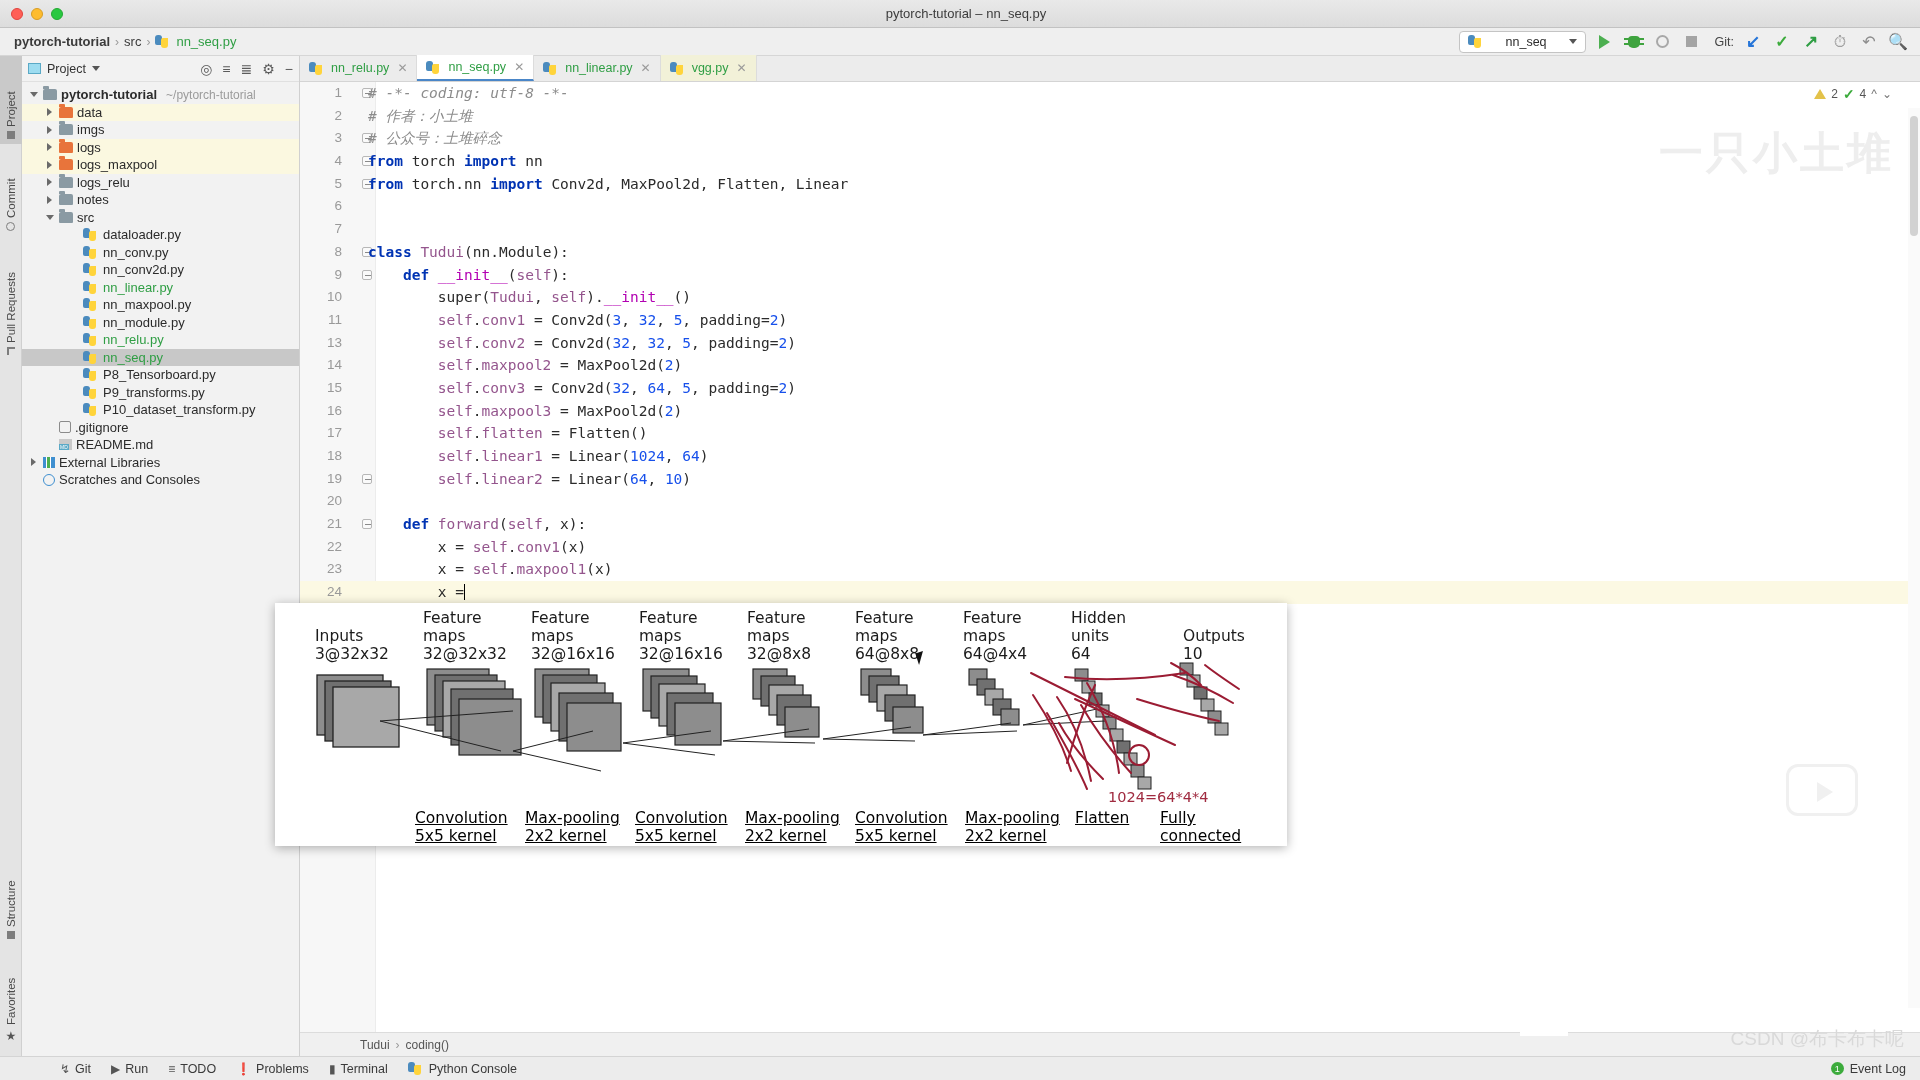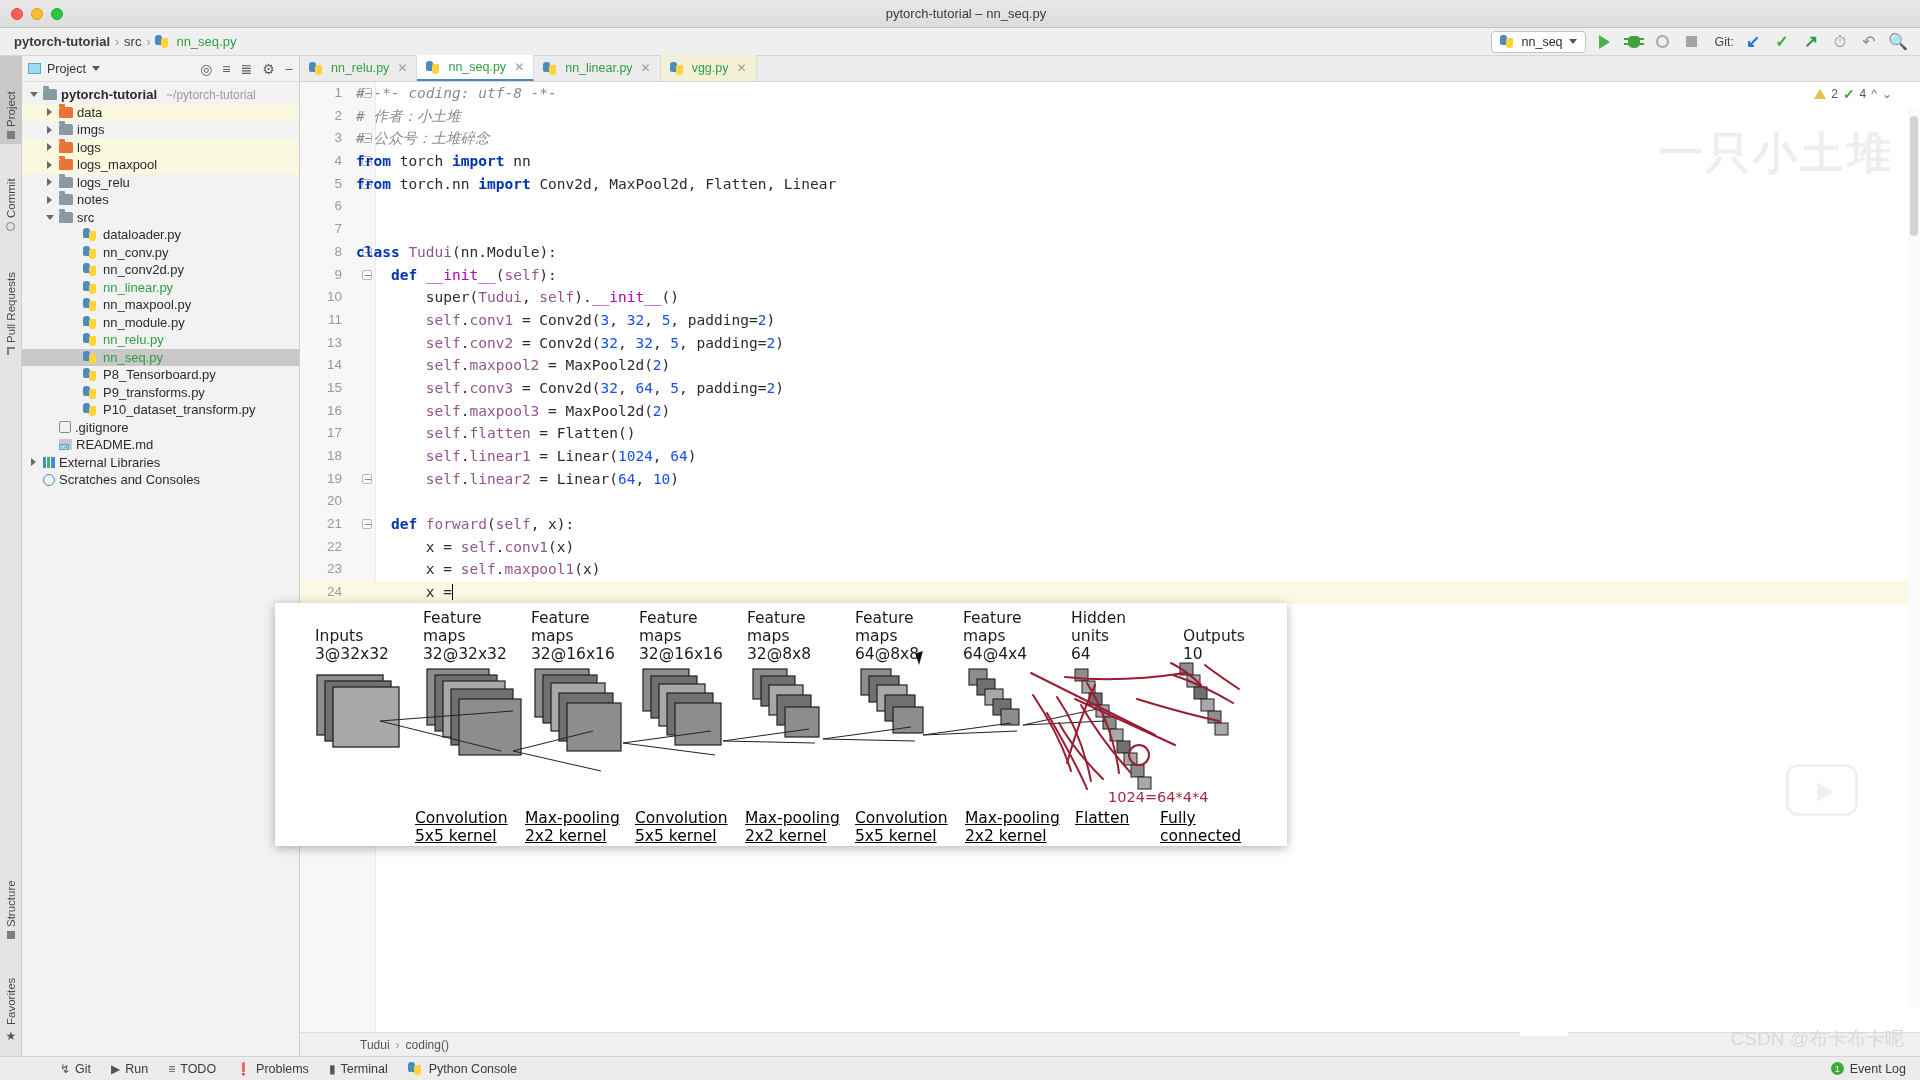--- a/index.html
+++ b/index.html
@@ -46,21 +46,21 @@
   }
   .pyicon::before, .pyicon::after {
     content:""; position:absolute; width:7px; height:10px;
   }
   .pyicon::before { background:#4b8bbe; left:0; top:0; border-radius:3px 3px 0 2px;}
   .pyicon::after  { background:#ffd43b; right:0; bottom:0; border-radius:2px 0 3px 3px;}
 
   
   .nav-right { margin-left:auto; display:flex; align-items:center; gap:9px; padding-right:12px; }
   .runcfg {
-    display:flex; align-items:center; gap:6px; height:22px; padding:0 8px;
+    display:flex; align-items:center; gap:22px; height:22px; padding:0 8px;
     background:#fff; border:1px solid #c4c4c4; border-radius:4px; font-size:12.5px;
   }
   .icon-btn { width:20px; height:20px; display:flex; align-items:center; justify-content:center; cursor:default; }
   .tri-run { width:0;height:0;border-left:11px solid #4caf50;border-top:7px solid transparent;border-bottom:7px solid transparent;}
   .bug { width:12px;height:12px;background:#3ea33e;border-radius:4px 4px 5px 5px; position:relative;}
   .bug::before{content:"";position:absolute;left:-4px;top:2px;width:20px;height:2px;background:#3ea33e;}
   .bug::after{content:"";position:absolute;left:-4px;top:7px;width:20px;height:2px;background:#3ea33e;}
   .covg { width:13px;height:13px;border:2px solid #a8a8a8;border-radius:50%;}
   .stopsq { width:11px;height:11px;background:#a4a4a4;}
   .gitlabel { font-size:12.5px; color:#444; margin-left:4px;}
@@ -137,21 +137,21 @@
   .chev { color:#777; font-size:12px; }
 
   .code-area { position:absolute; top:26px; left:0; right:0; bottom:24px; background:#fff; overflow:hidden;}
   .gutter { position:absolute; top:0; left:0; width:58px; height:100%; background:#f7f7f7;}
   .foldgut { position:absolute; top:0; left:58px; width:18px; height:100%; background:#f7f7f7; border-right:1px solid #ececec;}
   .code-lines { position:absolute; top:0; left:0; right:0; bottom:0;
     font-family:"DejaVu Sans Mono", monospace; font-size:14.5px; }
   .cl { position:relative; height:22.7px; line-height:22.7px; white-space:pre; }
   .cl .ln { position:absolute; left:0; width:42px; text-align:right; color:#999; font-size:13.5px;
             font-family:"Liberation Sans", sans-serif;}
-  .cl .src { position:absolute; left:56px;text-align:right; }
+  .cl .src { position:absolute; left:68px;text-align:right; }
   .cl.hl { background:#fcf9e3; }
   .kw  { color:#0033b3; font-weight:bold; }
   .cmt { color:#8c8c8c; font-style:italic; }
   .num { color:#1750eb; }
   .slf { color:#94558d; }
   .dunder { color:#b200b2; }
   .plain { color:#2b2b2b; }
   .fmark { position:absolute; left:62px; width:10px; height:10px; top:6px;
            border:1px solid #b7b7b7; border-radius:2px; background:#fafafa; }
   .fmark::after { content:""; position:absolute; left:2px; top:4px; width:6px; height:1px; background:#8a8a8a;}

